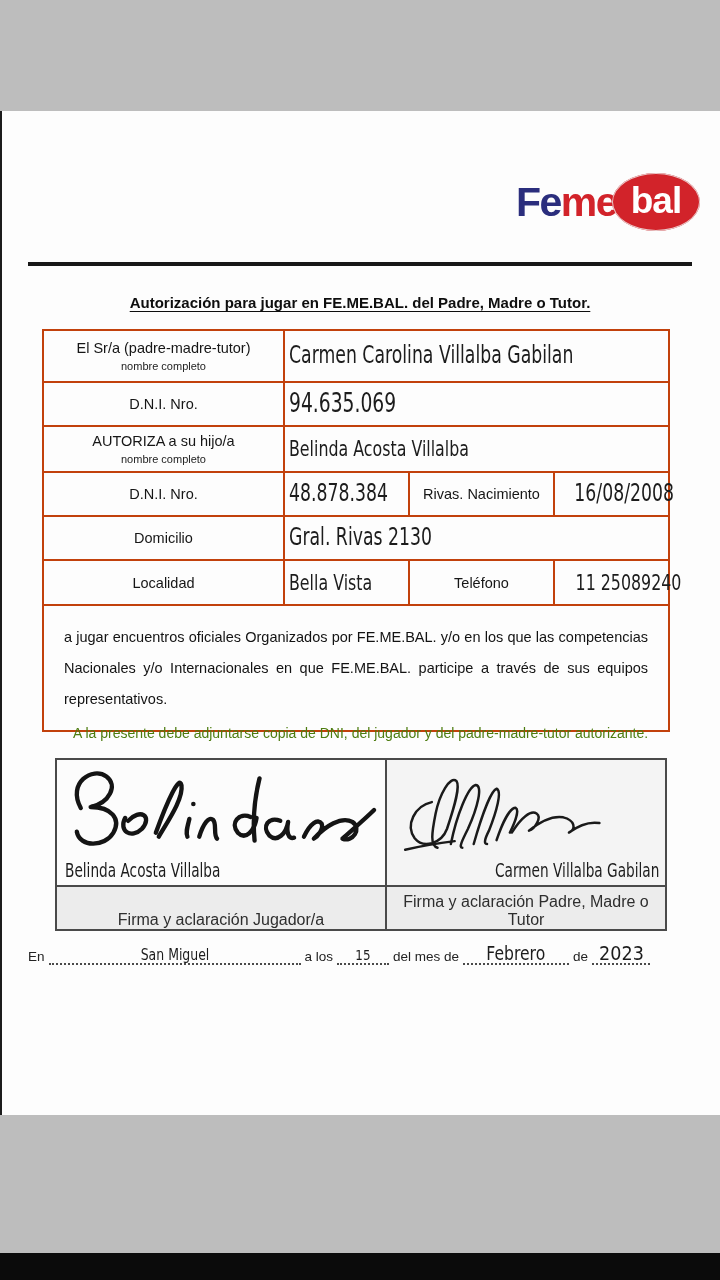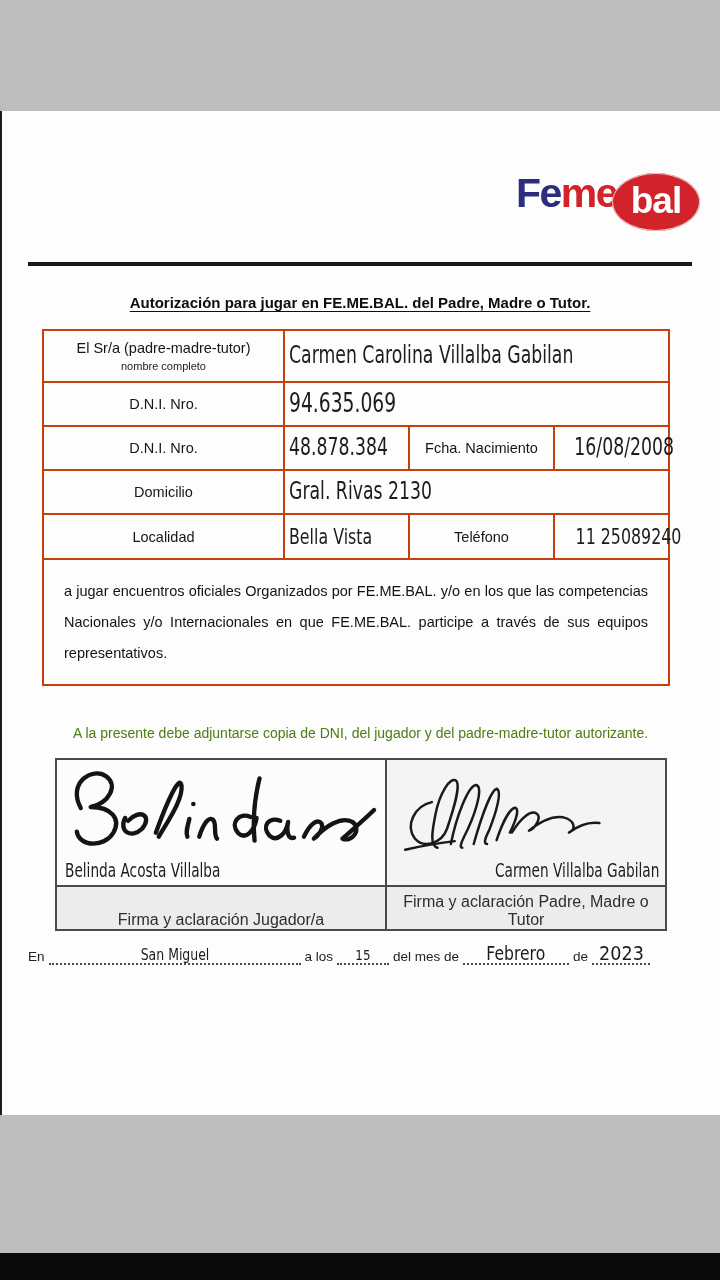--- a/index.html
+++ b/index.html
@@ -8,21 +8,21 @@
   #stage { position:relative; width:720px; height:1280px; overflow:hidden; background:#bdbdbd; }
 
   .bar-top    { position:absolute; left:0; top:0; width:720px; height:111px; background:#bdbdbd; }
   .bar-bottom { position:absolute; left:0; top:1115px; width:720px; height:138px; background:#bdbdbd; }
   .bar-black  { position:absolute; left:0; top:1253px; width:720px; height:27px; background:#0b0b0b; }
 
   .doc { position:absolute; left:0; top:111px; width:720px; height:1004px; background:#fdfdfd; }
   .doc-edge { position:absolute; left:0; top:0; width:2px; height:100%; background:#1c1c1c; }
 
   
-  .logo { position:absolute; top:62px; right:20px; display:flex; align-items:flex-start;
+  .logo { position:absolute; top:62px; right:20px; display:flex; align-items:center;
           font-weight:bold; font-size:41px; letter-spacing:-1.5px; line-height:1; }
   .logo .fe { color:#2b2e7d; }
   .logo .me { color:#d2232a; }
   .logo .ball { width:88px; height:58px; background:#d2232a; border-radius:50%;
                 display:flex; align-items:center; justify-content:center; margin-left:-5px;
                 box-shadow:0 0 0 1px #e9c9c9 inset; }
   .logo .ball span { color:#ffffff; font-size:37px; letter-spacing:-1px; padding-bottom:3px; }
 
   .form-title { position:absolute; left:30px; top:114px; font-weight:bold; font-style:italic;
                 font-size:17.5px; color:#101010; letter-spacing:.2px; }
@@ -114,26 +114,35 @@
         <td class="val" colspan="3">
           <span class="fill v24">Carmen Carolina Villalba Gabilan</span>
         </td>
       </tr>
       <tr style="height:44px">
         <td class="lbl">D.N.I. Nro.</td>
         <td class="val" colspan="3">
           <span class="fill v26">94.635.069</span>
         </td>
       </tr>
+      <tr style="height:46px">
+        <td class="lbl">
+          <div>AUTORIZA a su hijo/a</div>
+          <div class="sub">nombre completo</div>
+        </td>
+        <td class="val" colspan="3">
+          <span class="fill v22">Belinda Acosta Villalba</span>
+        </td>
+      </tr>
       <tr style="height:44px">
         <td class="lbl">D.N.I. Nro.</td>
         <td class="val">
           <span class="fill v24">48.878.384</span>
         </td>
-        <td class="lbl">Fcha. Nacimiento</td>
+        <td class="lbl">Rivas. Nacimiento</td>
         <td class="val-c">
           <span class="fill center v24">16/08/2008</span>
         </td>
       </tr>
       <tr style="height:44px">
         <td class="lbl">Domicilio</td>
         <td class="val" colspan="3">
           <span class="fill v24">Gral. Rivas 2130</span>
         </td>
       </tr>

